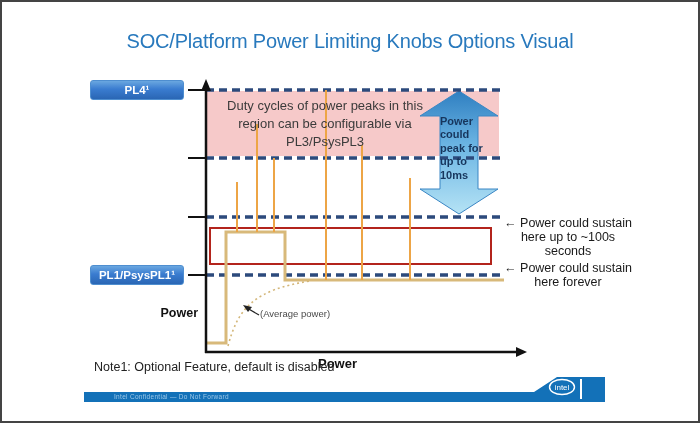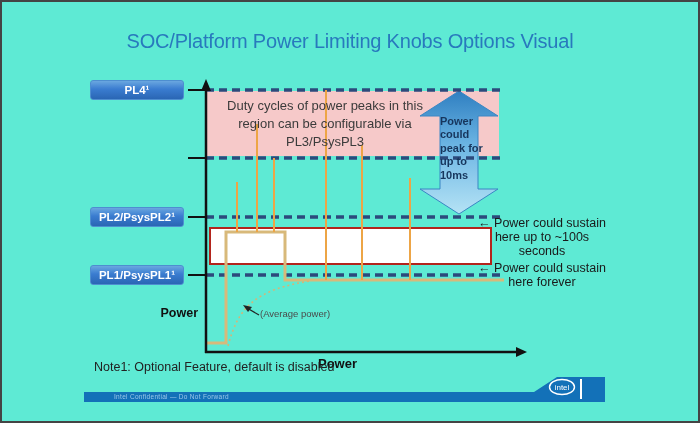--- a/index.html
+++ b/index.html
@@ -12,21 +12,21 @@
     --arrow-top:#2f7fc1;
     --arrow-bottom:#b5e3f5;
     --arrow-text:#17365d;
     --footer-blue:#1371b8;
     --button-top:#6aa7e0;
     --button-bottom:#2a66b4;
     --text-dark:#3b3b3b;
   }
   html,body{margin:0;padding:0;background:#e8e8e8;font-family:"Liberation Sans",sans-serif;}
   .slide{
-    position:relative;width:700px;height:423px;background:#5eead4;
+    position:relative;width:700px;height:423px;background:#ffffff;
     border:2px solid #444;box-sizing:border-box;overflow:hidden;
   }
   .abs{position:absolute;}
   .title{
     left:0;top:28px;width:100%;text-align:center;
     font-size:20px;font-weight:500;color:var(--title-blue);letter-spacing:-0.2px;
   }
   .level-btn{
     left:88px;width:94px;height:20px;border-radius:3px;
     background:linear-gradient(180deg,var(--button-top) 0%,#3a7cd0 45%,var(--button-bottom) 100%);
@@ -47,21 +47,21 @@
   }
   .red-box-text{
     left:210px;top:230px;width:278px;text-align:center;
     font-size:13px;line-height:1.25;color:var(--text-dark);
   }
   .arrow-label{
     left:438px;top:113px;width:52px;
     font-size:11px;font-weight:bold;line-height:1.22;color:var(--arrow-text);
   }
   .sustain{
-    left:474px;width:132px;text-align:center;
+    left:500px;width:132px;text-align:center;
     font-size:12.5px;line-height:1.1;color:#1a1a1a;
   }
   .sustain-1{top:215px;}
   .sustain-2{top:260px;}
   .avg-label{left:258px;top:306px;font-size:9.5px;color:#4a4a4a;}
   .power-label{left:134px;top:304px;width:62px;text-align:right;font-size:12.5px;font-weight:bold;color:#111;}
   .time-label{left:316px;top:354px;font-size:13px;font-weight:bold;color:#111;}
   .note{left:92px;top:358px;font-size:12.5px;color:#222;}
   svg.diag{left:0;top:0;width:700px;height:423px;pointer-events:none;}
   .dash-line{stroke:var(--dash-navy);stroke-width:3.5;stroke-dasharray:8 5;fill:none;}
@@ -84,21 +84,20 @@
   .footer-divider{position:absolute;left:496px;top:2px;width:2px;height:20px;background:#fff;}
 </style>
 </head>
 <body>
 
 <div class="slide">
 
   <div class="abs title">SOC/Platform Power Limiting Knobs Options Visual</div>
 
   <div class="abs level-btn" style="top:78px;">PL4¹</div>
-  <div class="abs level-btn" style="top:205px;">PL2/PsysPL2¹</div>
   <div class="abs level-btn" style="top:263px;">PL1/PsysPL1¹</div>
 
   <div class="abs pink-region"></div>
   <div class="abs red-box"></div>
 
   <svg class="abs diag" id="diag" viewBox="0 0 700 423" xmlns="http://www.w3.org/2000/svg">
     <defs>
       <linearGradient id="arrowGrad" x1="0" y1="0" x2="0" y2="1">
         <stop offset="0" stop-color="#2f7fc1"></stop>
         <stop offset="0.45" stop-color="#6db6e4"></stop>

